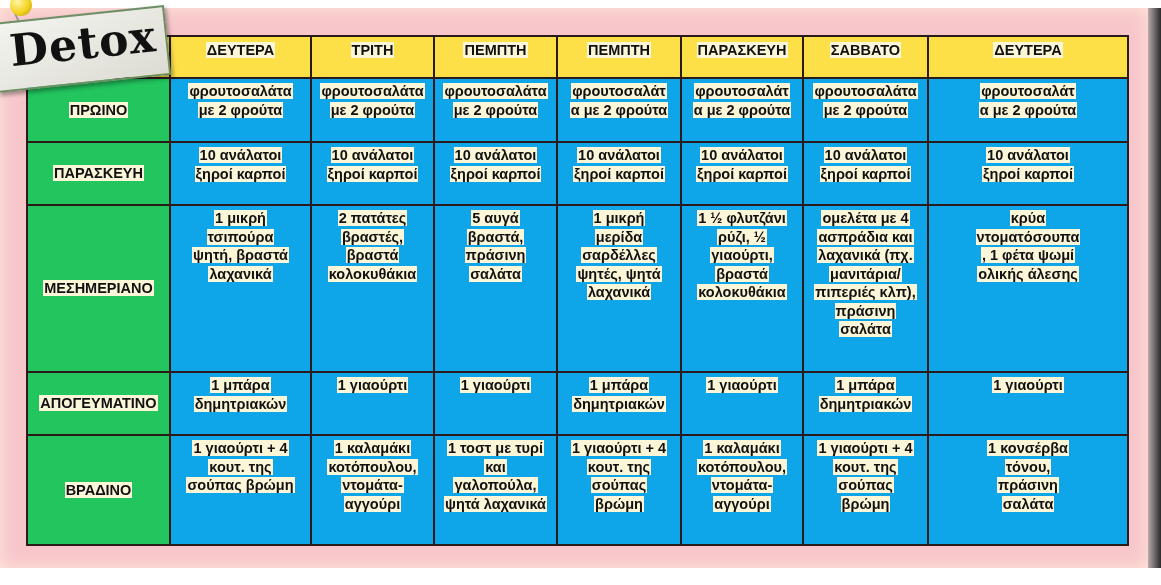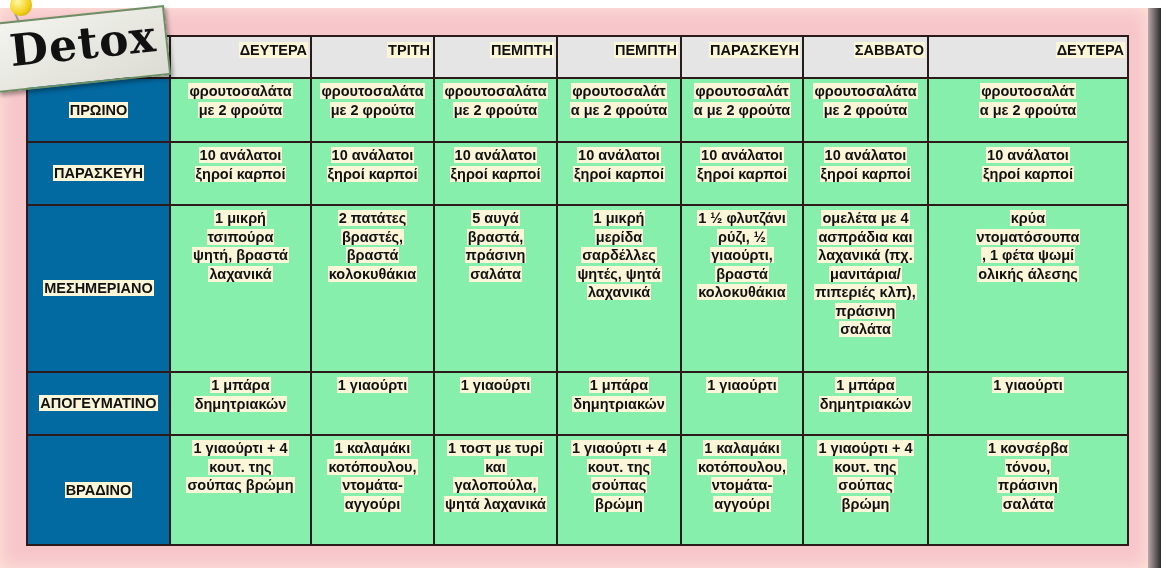--- a/index.html
+++ b/index.html
@@ -25,24 +25,24 @@
   }
   table.menu td, table.menu th {
     border:2px solid #2a1a1a;
     text-align:center;
     vertical-align:top;
     padding:3px 2px 0 2px;
     font-weight:bold;
     font-size:14.5px;
     line-height:18.5px;
     color:#111;
-    background:#86efac;
-  }
-  table.menu th { background:#e5e5e5; height:36px; vertical-align:top; padding-top:4px;text-align:right; }
-  table.menu td.meal { background:#0369a1; vertical-align:middle; padding:0; }
+    background:#0ea5e9;
+  }
+  table.menu th { background:#fde047; height:36px; vertical-align:top; padding-top:4px; }
+  table.menu td.meal { background:#22c55e; vertical-align:middle; padding:0; }
   .hl { background:#fcf6d8; padding:0 1px; box-decoration-break:clone; -webkit-box-decoration-break:clone; }
   .cell-text { white-space:pre-line; }
   .corner { background:#f7c48e; }
 
   .sticky {
     position:absolute; left:-6px; top:14px; width:170px; height:66px;
     background:linear-gradient(160deg,#f4f4ef,#dcdcd4);
     border:2px solid #6d8f66;
     transform:rotate(-6deg);
     box-shadow:2px 3px 4px rgba(0,0,0,0.35);

